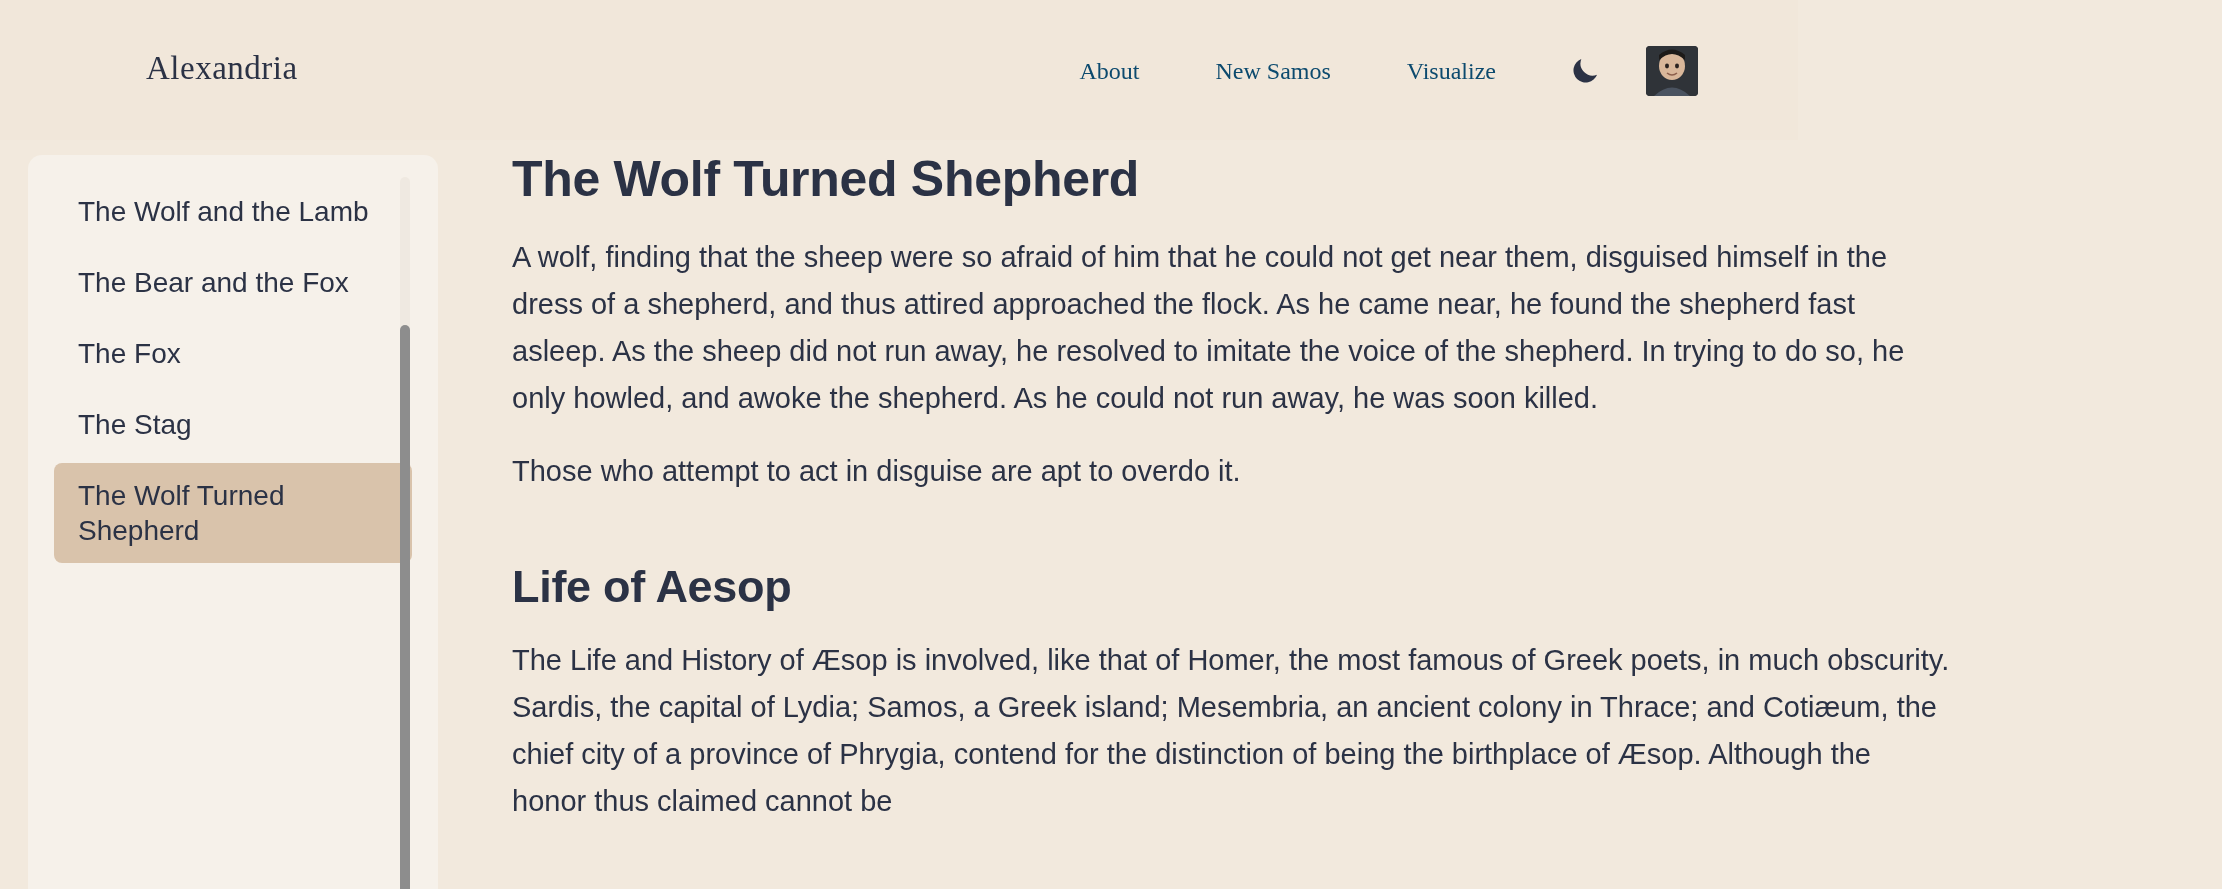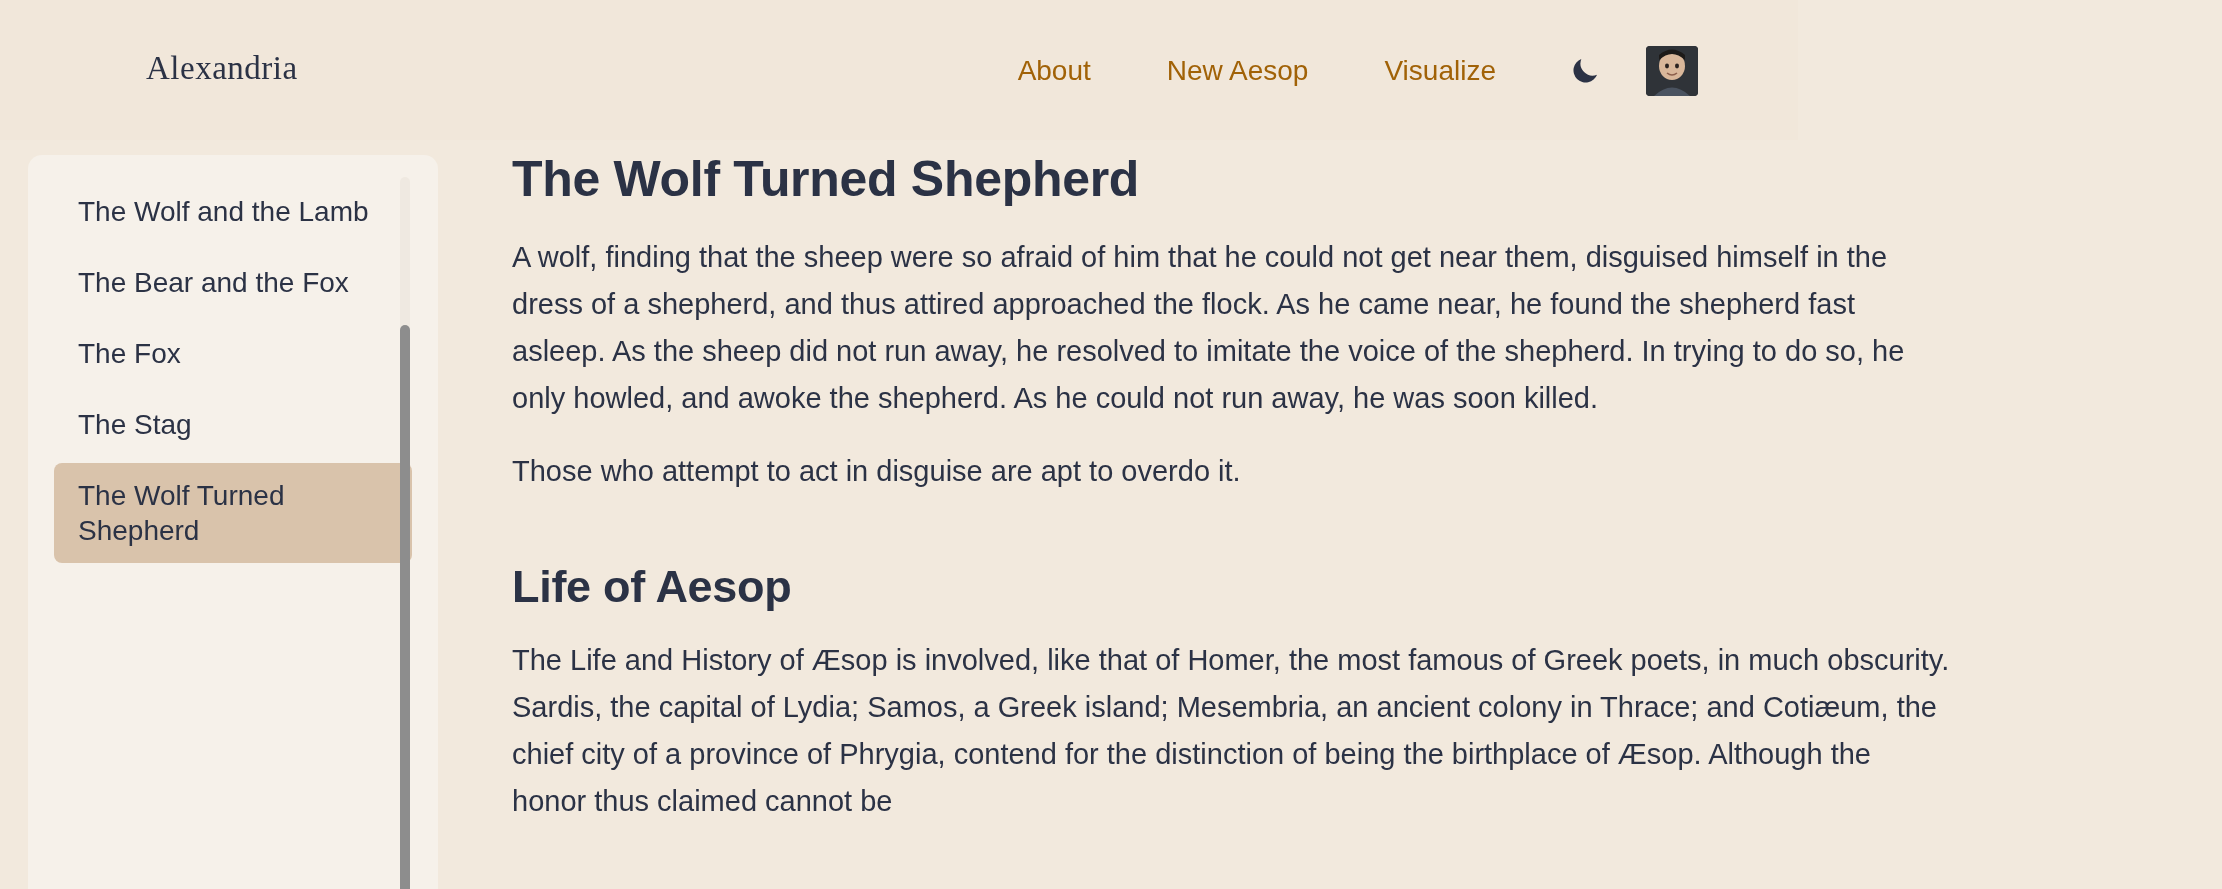--- a/index.html
+++ b/index.html
@@ -37,23 +37,23 @@
   }
   .nav {
     position: absolute;
     right: 100px;
     top: 46px;
     display: flex;
     align-items: center;
     gap: 0px;
   }
   .nav-link {
-    font-family: Liberation Sans, sans-serif;
-    font-size: 28px;
-    color: #a16207;
+    font-family: Liberation Serif, serif;
+    font-size: 24px;
+    color: #0c4a6e;
     padding: 0 38px;
     cursor: pointer;
     white-space: nowrap;
   }
   .theme-toggle {
     width: 46px;
     height: 46px;
     margin-left: 28px;
     margin-right: 38px;
     display: flex;
@@ -155,21 +155,21 @@
   }
 </style>
 </head>
 <body>
 
 <div class="header">
   <div class="brand">Alexandria</div>
 
   <div class="nav">
     <div class="nav-link">About</div>
-    <div class="nav-link">New Aesop</div>
+    <div class="nav-link">New Samos</div>
     <div class="nav-link">Visualize</div>
 
     <div class="theme-toggle">
       <svg width="34" height="34" viewBox="0 0 24 24" aria-hidden="true">
         <path d="M20.5 14.6A8.6 8.6 0 0 1 9.4 3.5 8.6 8.6 0 1 0 20.5 14.6z" fill="#2b3245"></path>
       </svg>
     </div>
 
     <div class="avatar">
       <svg width="52" height="50" viewBox="0 0 52 50" aria-hidden="true">

